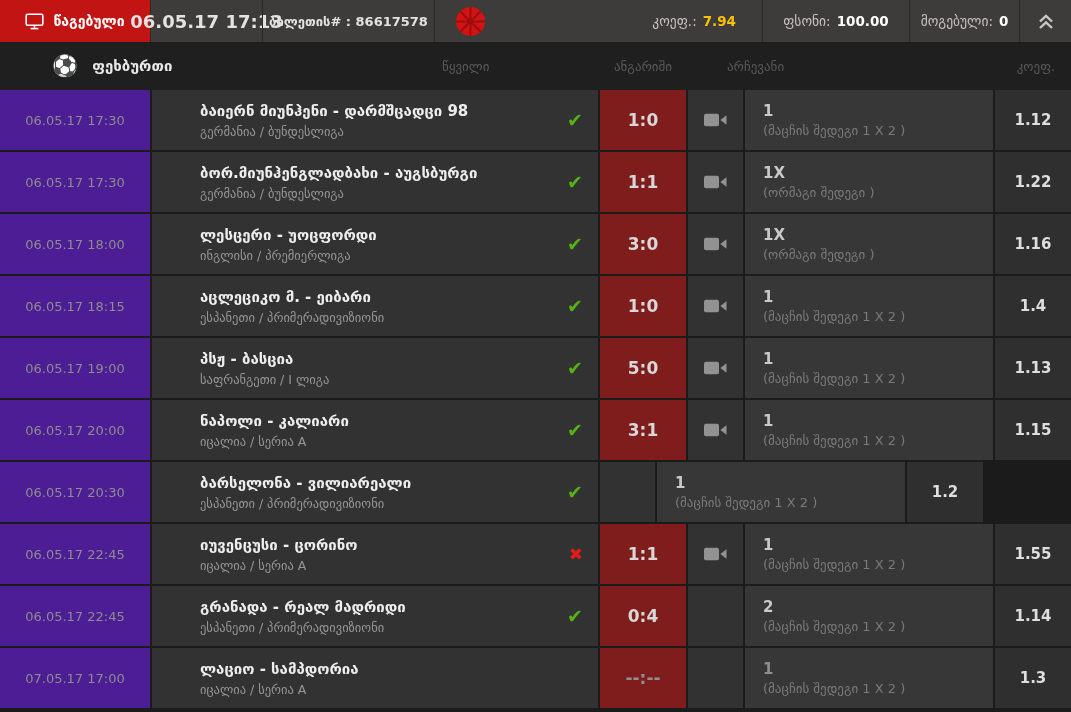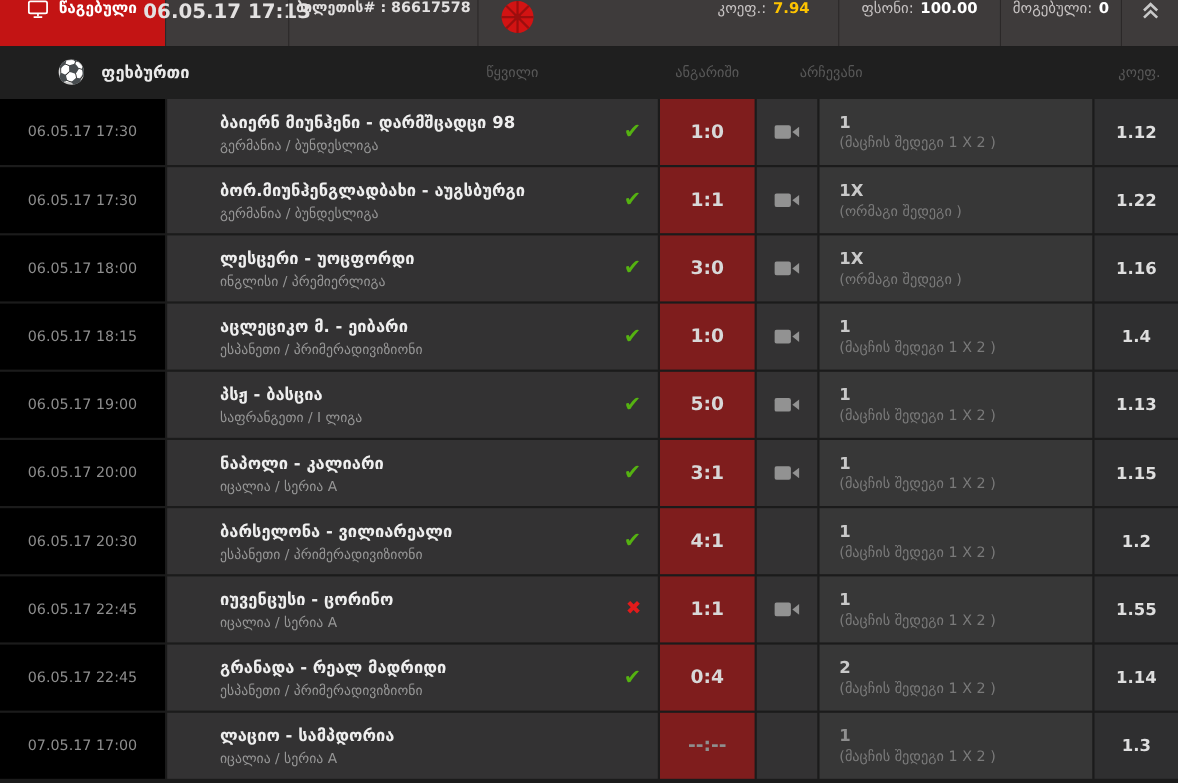--- a/index.html
+++ b/index.html
@@ -2,21 +2,21 @@
 <html><head>
 <meta charset="utf-8">
 <style>
   * { box-sizing: border-box; margin: 0; padding: 0; }
   html,body { background:#111; }
   body { font-family:"DejaVu Sans", sans-serif; }
   .app { position:relative; width:1071px; height:712px; background:#1b1b1b; overflow:hidden; }
 
   
   .topbar { height:42px; background:#3e3b3b; display:flex; align-items:stretch; }
-  .tseg { display:flex; align-items:flex-start; justify-content:center; border-left:1px solid #2b2828; font-size:13.5px; color:#cdc9c9; white-space:nowrap; }
+  .tseg { display:flex; align-items:center; justify-content:center; border-left:1px solid #2b2828; font-size:13.5px; color:#cdc9c9; white-space:nowrap; }
   .status-btn { width:150px; background:#c31414; border-left:none; gap:9px; cursor:pointer; }
   .status-btn .stxt { color:#fff; font-weight:700; font-size:14px; }
   .dt { width:112px; color:#e3e1e1; font-weight:600; font-size:18px; }
   .ticket { width:172px; color:#e3e1e1; font-weight:600; font-size:13px; }
   .wheelseg { width:72px; }
   .spacer { flex:1; border-left:none; justify-content:flex-end; padding-right:26px; }
   .stake { width:147px; } .won { width:110px; }
   .collapse { width:52px; cursor:pointer; }
   .lbl { color:#c6c2c2; margin-right:6px; }
   .val { color:#ffffff; font-weight:700; }
@@ -29,21 +29,21 @@
   .colhead { position:absolute; top:0; height:100%; display:flex; align-items:center; color:#585858; font-size:13px; }
   .h-pair { left:442px; }
   .h-score { left:600px; width:86px; justify-content:center; }
   .h-pick { left:727px; }
   .h-coef { right:16px; }
 
   
   .row { display:flex; height:60px; margin-bottom:2px; cursor:pointer; }
   .cell { display:flex; align-items:center; background:#333233; }
   .cell + .cell { margin-left:2px; }
-  .c-date { width:150px; background:#000000; justify-content:center; color:#8d8d8d; font-size:13px; }
+  .c-date { width:150px; background:#4c1d95; justify-content:center; color:#8d8d8d; font-size:13px; }
   .c-pair { width:446px; position:relative; flex-direction:column; align-items:flex-start; justify-content:center; padding-left:48px; }
   .match  { font-size:15px; font-weight:700; color:#eeeeee; margin-bottom:4px; white-space:nowrap; }
   .league { font-size:12.5px; color:#969696; white-space:nowrap; }
   .result { position:absolute; right:15px; top:50%; transform:translateY(-50%); font-size:19px; line-height:1; }
   .row.win  .result { color:#55b211; }
   .row.loss .result { color:#e21b1b; font-size:17px; }
   .c-score { width:86px; background:#7f1d1d; justify-content:center; font-size:17px; font-weight:700; color:#d8d8d8; }
   .c-cam { width:55px; background:#333233; justify-content:center; }
   .c-pick { width:248px; background:#373737; flex-direction:column; align-items:flex-start; justify-content:center; padding-left:18px; }
   .pickval { font-size:15px; font-weight:600; color:#c9c9c9; margin-bottom:3px; }
@@ -237,21 +237,20 @@
     <div class="cell c-coef">1.15</div>
   </div>
 
   <div class="row win">
     <div class="cell c-date">06.05.17 20:30</div>
     <div class="cell c-pair">
       <div class="match">ბარსელონა - ვილიარეალი</div>
       <div class="league">ესპანეთი / პრიმერადივიზიონი</div>
       <span class="result">✔</span>
     </div>
-    <div class="cell c-score">4:1</div>
     <div class="cell c-cam">
       <svg class="camicon" width="24" height="14" viewBox="0 0 24 14" style="visibility: hidden;">
         <rect x="0" y="0.8" width="15" height="12.4" rx="2" fill="#929292"></rect>
         <polygon points="22.5,2.2 22.5,11.8 16.3,7" fill="#929292"></polygon>
       </svg>
     </div>
     <div class="cell c-pick">
       <div class="pickval">1</div>
       <div class="picktype">(მაცჩის შედეგი 1 X 2 )</div>
     </div>

